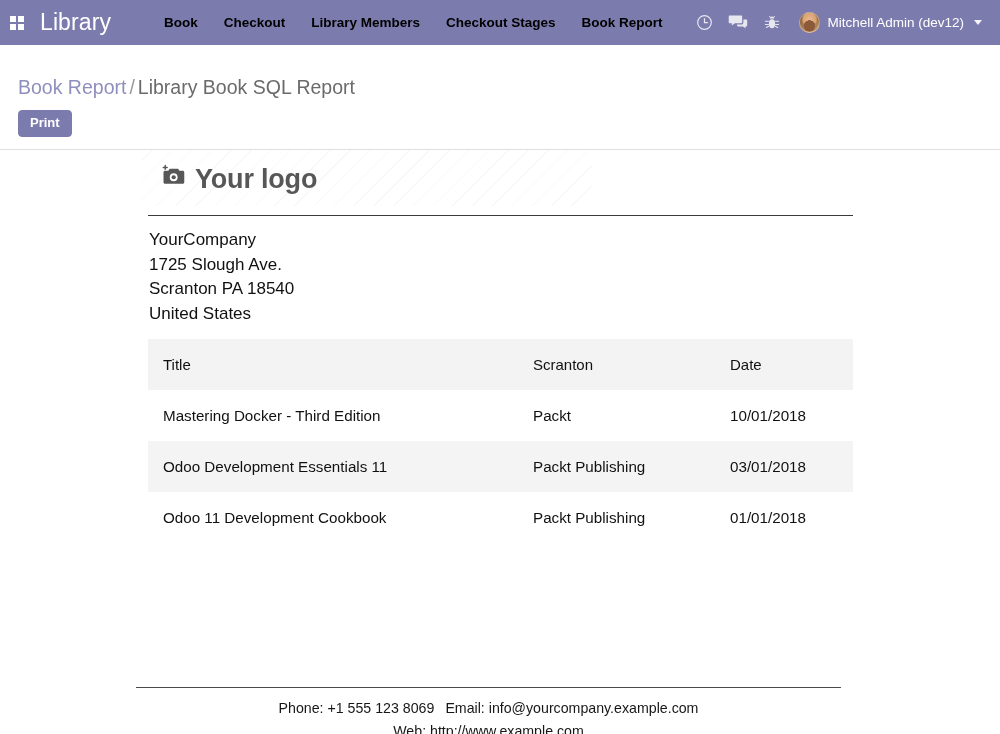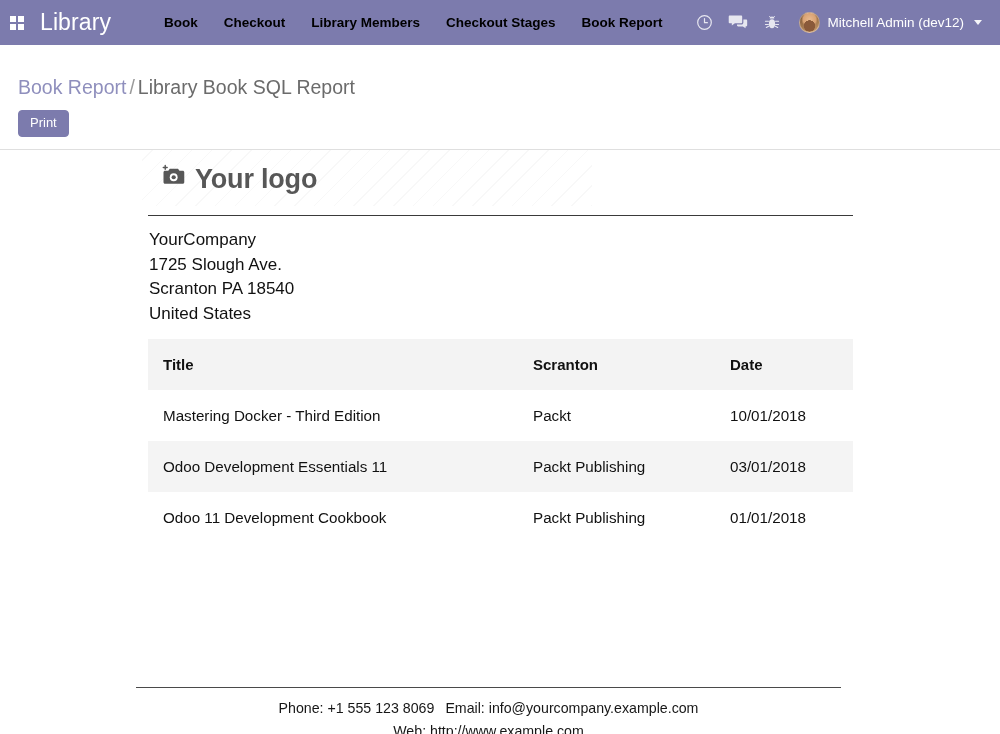--- a/index.html
+++ b/index.html
@@ -124,21 +124,21 @@
   .bc-link { color: #8f8fbd; }
   .bc-sep { color: #9a9a9a; padding: 0 3px; }
   .bc-current { color: #6b6b6b; }
 
   .cp-buttons { padding: 9px 0 12px 18px; }
   .btn-print {
     display: inline-block;
     background: #7C7BAD;
     color: #ffffff;
     font-size: 13px;
-    font-weight: normal;
+    font-weight: bold;
     border: 1px solid #7C7BAD;
     border-radius: 4px;
     padding: 5px 11px 6px 11px;
     line-height: 1.1;
   }
 
   
   .sheet-wrap {
     background: #ffffff;
     height: 593px;
@@ -206,21 +206,21 @@
     table-layout: fixed;
   }
   table.report col.c-title { width: 370px; }
   table.report col.c-pub   { width: 197px; }
   table.report col.c-date  { width: 138px; }
 
   table.report thead th {
     background: #f3f3f3;
     text-align: left;
     font-size: 15px;
-    font-weight: bold;
+    font-weight: normal;
     color: #111111;
     padding: 17px 0 17px 15px;
     border: 0;
   }
   table.report tbody td {
     font-size: 15.2px;
     color: #111111;
     padding: 17px 0 17px 15px;
     border: 0;
     background: #ffffff;

